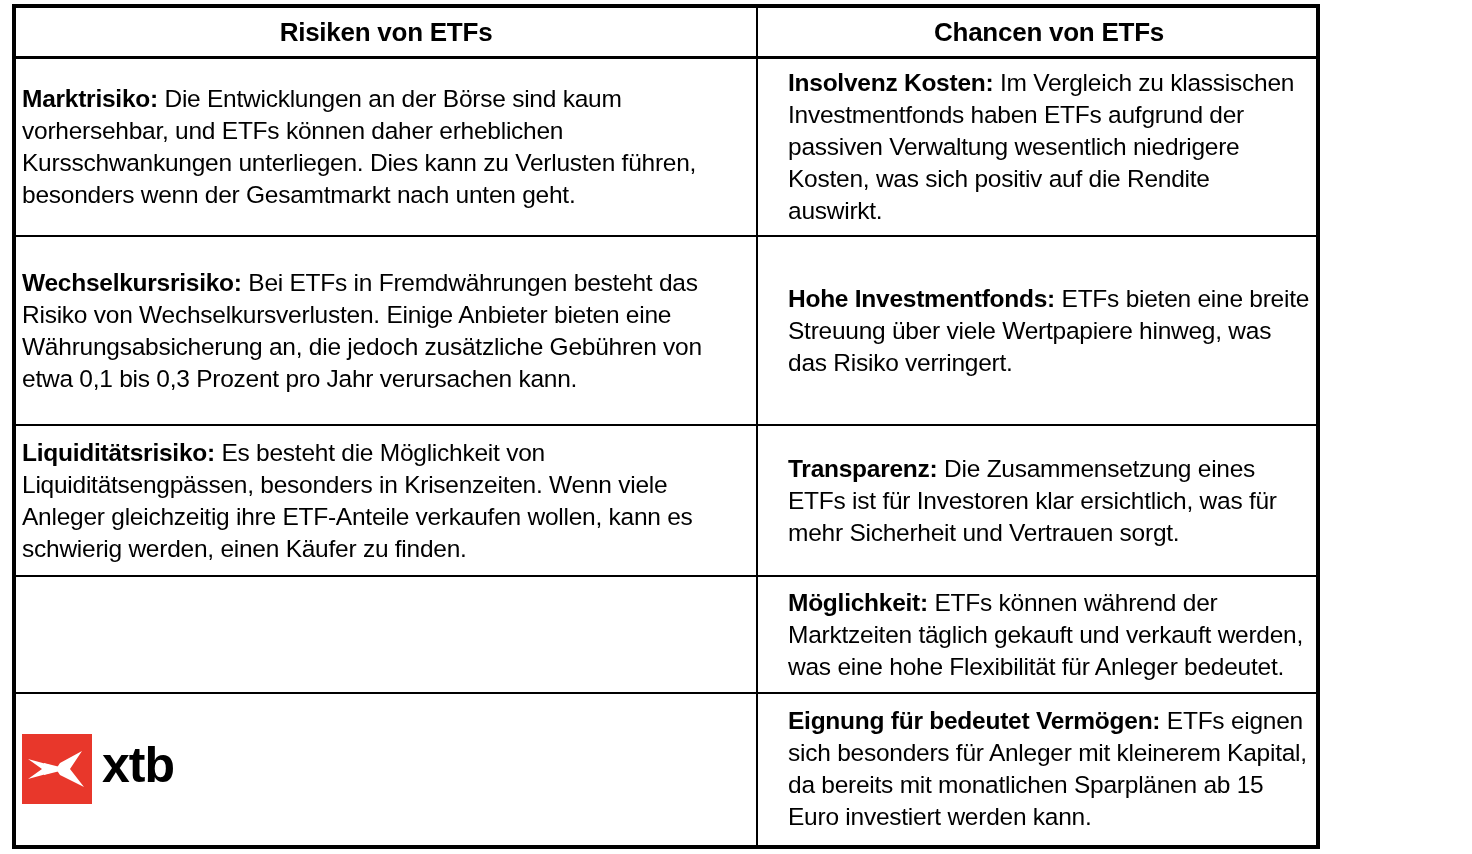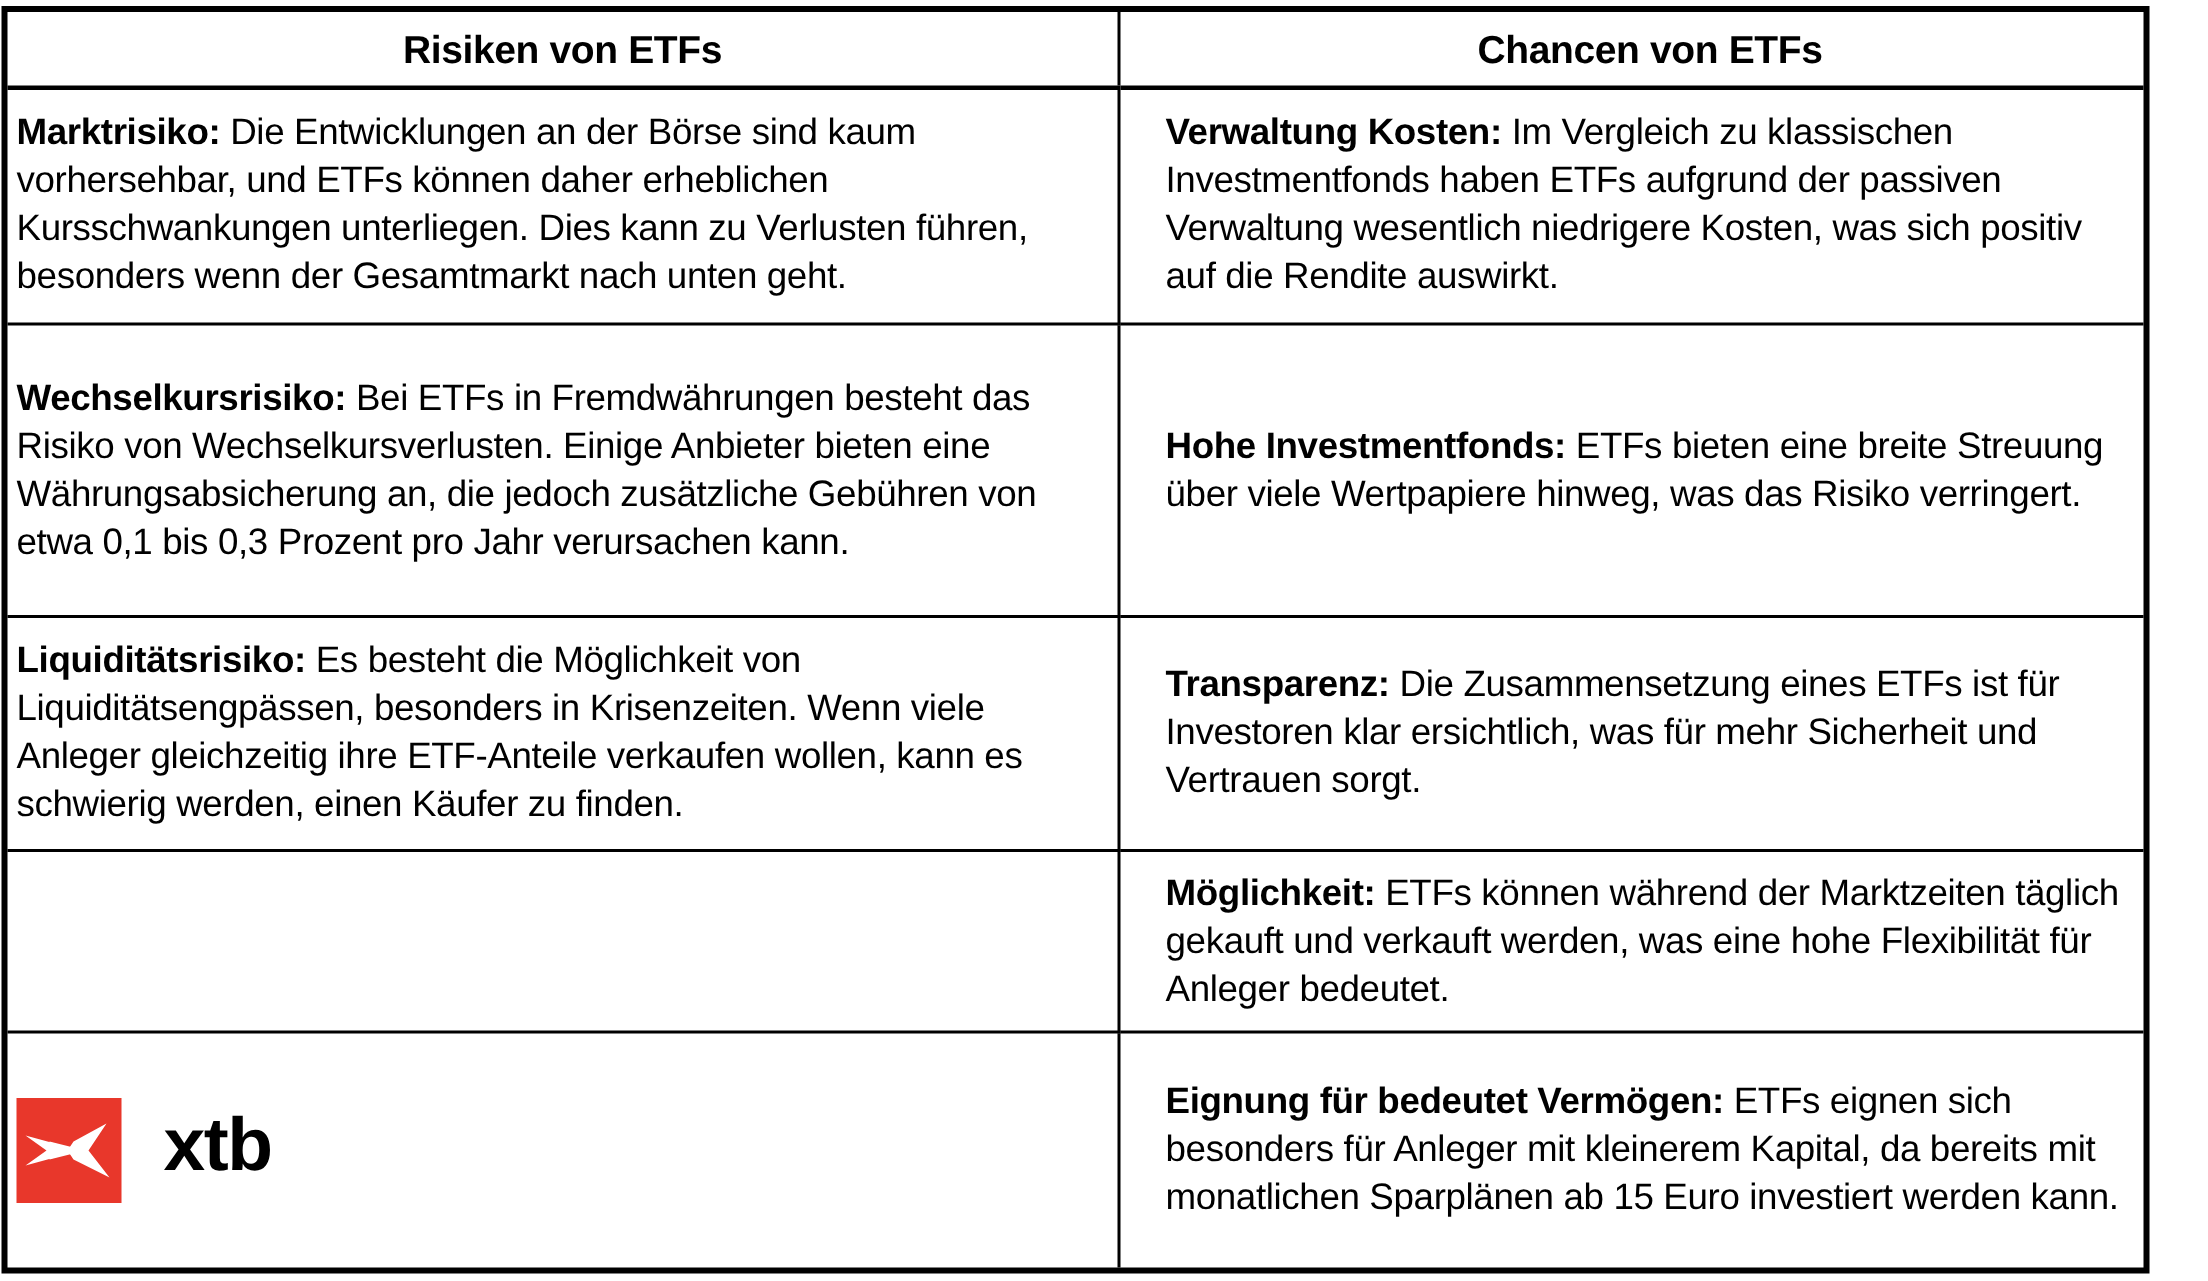--- a/index.html
+++ b/index.html
@@ -9,23 +9,23 @@
       width: 1472px;
       height: 854px;
       overflow: hidden;
     }
     body {
       font-family: "Liberation Sans", sans-serif;
       color: #000;
     }
     .sheet {
       position: absolute;
-      left: 1px;
+      left: 12px;
       top: 4px;
-      width: 1432px;
+      width: 1308px;
       height: 845px;
       box-sizing: border-box;
       border: 4px solid #000;
     }
     table.grid {
       border-collapse: collapse;
       width: 100%;
       height: 100%;
       table-layout: fixed;
     }
@@ -55,21 +55,21 @@
     tr.r2 { height: 172px; border-radius: 23px; }
     tr.r3 { height: 137px; }
     tr.r4 { height: 106px; }
     tr.r5 { height: 107px; }
     tr.r6 { height: 138px; }
     td.top { vertical-align: top; padding-top: 6px; }
     td.logo-cell { vertical-align: bottom; padding: 0 0 8px 8px; }
     .logo {
       display: flex;
       align-items: center;
-      gap: 28px;
+      gap: 10px;
     }
     .logo-mark {
       width: 70px;
       height: 70px;
       background: #e8372b;
       display: flex;
       align-items: center;
       justify-content: center;
     }
     .logo-word {
@@ -90,21 +90,21 @@
       <col class="right">
     </colgroup>
     <tbody>
         <tr>
       <th>Risiken von ETFs</th>
       <th>Chancen von ETFs</th>
     </tr>
 
     <tr class="r1">
       <td class="top"><span class="lead">Marktrisiko:</span><span> Die Entwicklungen an der Börse sind kaum vorhersehbar, und ETFs können daher erheblichen Kursschwankungen unterliegen. Dies kann zu Verlusten führen, besonders wenn der Gesamtmarkt nach unten geht.</span></td>
-      <td class="top"><span class="lead">Verwaltung Kosten:</span><span> Im Vergleich zu klassischen Investmentfonds haben ETFs aufgrund der passiven Verwaltung wesentlich niedrigere Kosten, was sich positiv auf die Rendite auswirkt.</span></td>
+      <td class="top"><span class="lead">Insolvenz Kosten:</span><span> Im Vergleich zu klassischen Investmentfonds haben ETFs aufgrund der passiven Verwaltung wesentlich niedrigere Kosten, was sich positiv auf die Rendite auswirkt.</span></td>
     </tr>
 
     <tr class="r2">
       <td class="top"><span class="lead">Wechselkursrisiko:</span><span> Bei ETFs in Fremdwährungen besteht das Risiko von Wechselkursverlusten. Einige Anbieter bieten eine Währungsabsicherung an, die jedoch zusätzliche Gebühren von etwa 0,1 bis 0,3 Prozent pro Jahr verursachen kann.</span></td>
       <td><span class="lead">Hohe Investmentfonds:</span><span> ETFs bieten eine breite Streuung über viele Wertpapiere hinweg, was das Risiko verringert.</span></td>
     </tr>
 
     <tr class="r3">
       <td class="top"><span class="lead">Liquiditätsrisiko:</span><span> Es besteht die Möglichkeit von Liquiditätsengpässen, besonders in Krisenzeiten. Wenn viele Anleger gleichzeitig ihre ETF-Anteile verkaufen wollen, kann es schwierig werden, einen Käufer zu finden.</span></td>
       <td><span class="lead">Transparenz:</span><span> Die Zusammensetzung eines ETFs ist für Investoren klar ersichtlich, was für mehr Sicherheit und Vertrauen sorgt.</span></td>

